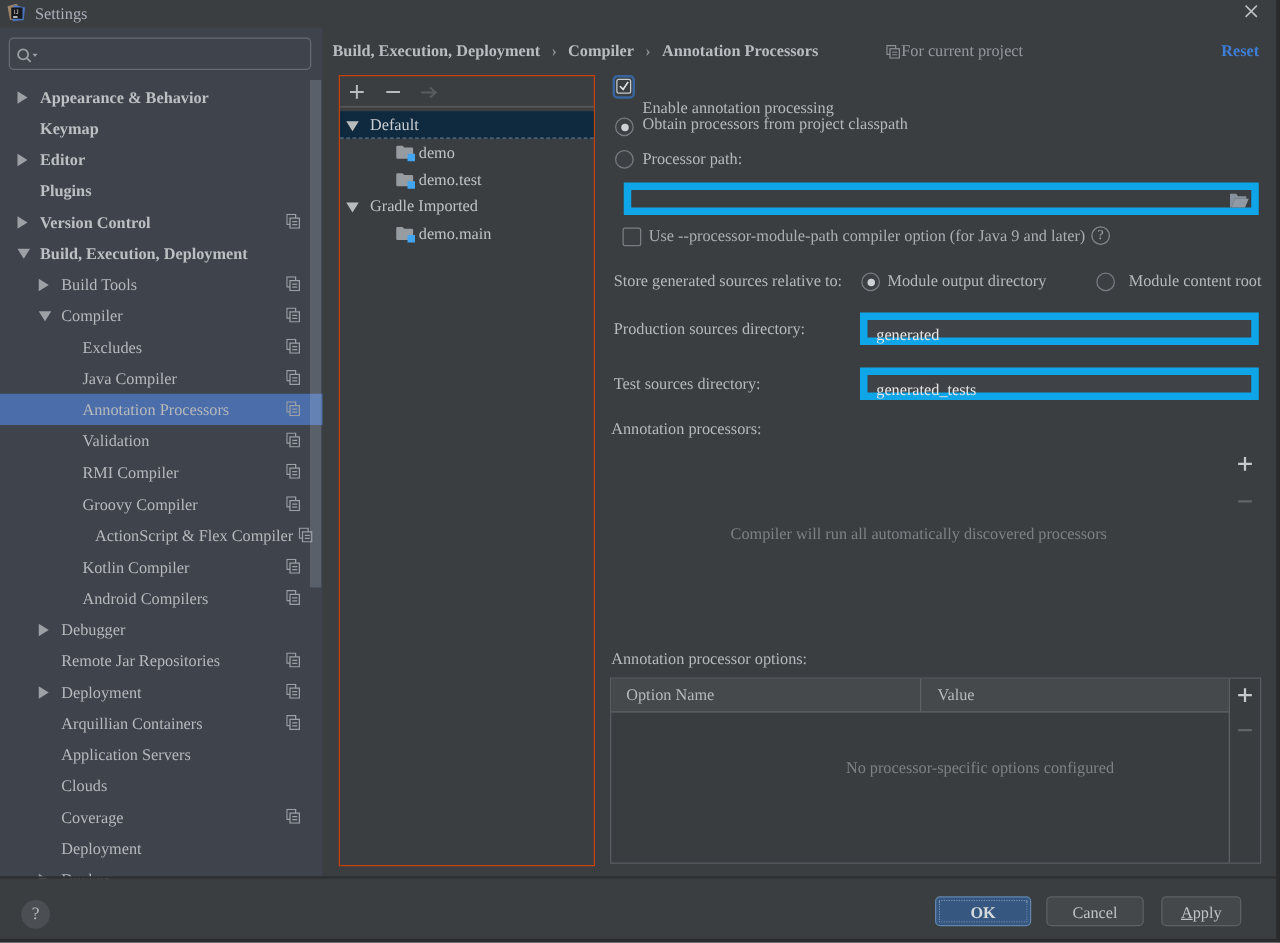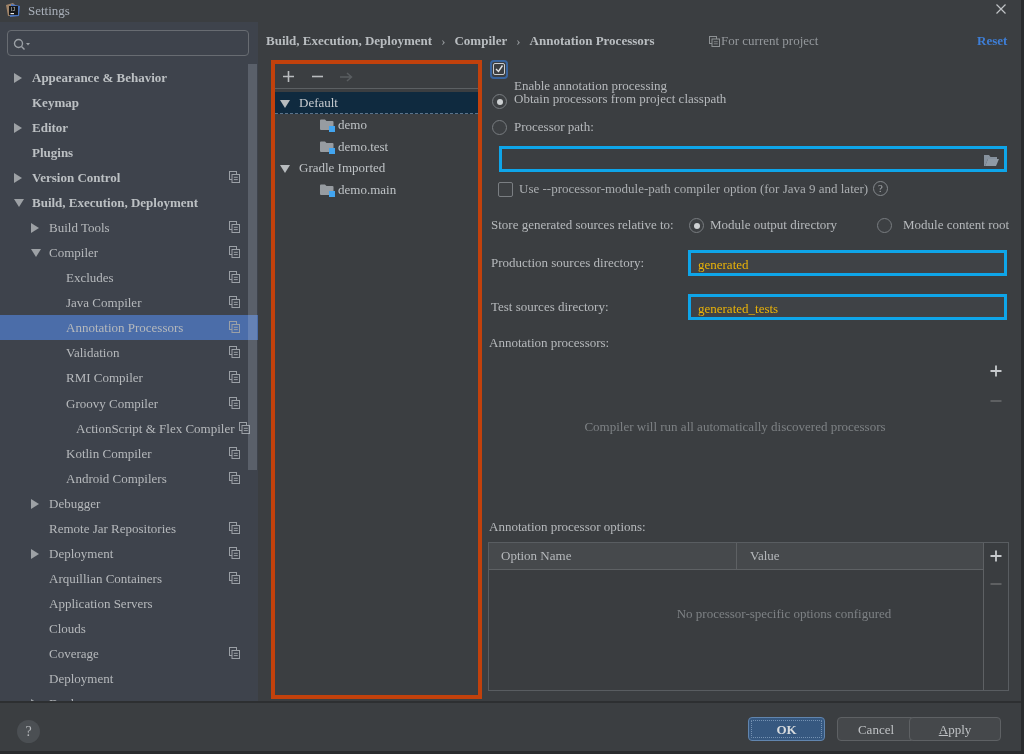--- a/index.html
+++ b/index.html
@@ -9,25 +9,25 @@
   
   #leftpanel{position:absolute;left:0;top:22px;width:258px;height:680px;background:#3e434c;}
   .trow{position:absolute;left:0;width:258px;height:25px;line-height:25px;white-space:nowrap;text-align:center;}
   .trow b{font-weight:bold;color:#bcc0c3;}
   .arr{position:absolute;top:8px;width:0;height:0;}
   .arr.r{border-left:8px solid #9da1a5;border-top:5px solid transparent;border-bottom:5px solid transparent;}
   .arr.d{border-top:8px solid #9da1a5;border-left:5px solid transparent;border-right:5px solid transparent;top:9px;}
   .copyic{position:absolute;left:229px;top:6px;}
   .sel{background:#4b6da9;}
   
-  #midpanel{position:absolute;left:271px;top:60px;width:203px;height:631px;border:4px solid #c2410c;}
+  #midpanel{position:absolute;left:271px;top:60px;width:203px;height:631px;border:1px solid #c2410c;}
   .mrow{position:absolute;left:0;width:203px;height:22px;line-height:22px;white-space:nowrap;color:#bfc3c6;}
   
   .lab{position:absolute;white-space:nowrap;}
-  .field{position:absolute;background:#3f4246;border:3px solid #0ea5e9;box-sizing:border-box;color:#eab308;
+  .field{position:absolute;background:#3f4246;border:6px solid #0ea5e9;box-sizing:border-box;color:#e5e5e5;
          line-height:24px;padding-left:7px;}
   .radio{position:absolute;width:15px;height:15px;border:1px solid #787c80;border-radius:50%;box-sizing:border-box;background:#3d4043;}
   .radio.on::after{content:"";position:absolute;left:3.5px;top:3.5px;width:6px;height:6px;border-radius:50%;background:#ced1d3;}
   .cb{position:absolute;width:12px;height:12px;border:1px solid #7a7e82;border-radius:2px;box-sizing:border-box;background:#3d4043;}
   .tbl{position:absolute;border:1px solid #595d61;box-sizing:border-box;background:#3a3d40;}
   .thead{position:absolute;left:0;top:0;background:#46494c;border-bottom:1px solid #5e6164;box-sizing:border-box;}
   .hint{position:absolute;color:#7d8184;text-align:center;}
   .btn{position:absolute;height:24px;border-radius:4px;border:1px solid #5e6164;background:#45484b;
        color:#bfc2c5;text-align:center;line-height:23px;box-sizing:border-box;}
   
@@ -346,18 +346,18 @@
     </svg>
   <svg class="abs" style="left:990px;top:578px" width="12" height="12" viewBox="0 0 12 12">
     <path d="M0.5 6 H11.5" stroke="#626567" stroke-width="1.8"></path>
     </svg>
 
   <div class="abs" style="left:0;top:701px;width:1024px;height:2px;background:#2d2f31;"></div>
   <div id="footer">
     <div class="abs" style="left:17px;top:17px;width:23px;height:23px;border-radius:50%;background:#4b4f53;color:#b6b9bc;text-align:center;line-height:23px;font-size:14px;">?</div>
     <div class="btn" style="left:748px;top:14px;width:77px;background:#365880;border-color:#6185ae;color:#d6dadd;font-weight:bold;outline:1px dotted rgba(170,195,220,0.55);outline-offset:-4px;">OK</div>
     <div class="btn" style="left:837px;top:14px;width:78px;">Cancel</div>
-    <div class="btn" style="left:909px;top:14px;width:92px;"><span style="text-decoration:underline;">A</span>pply</div>
+    <div class="btn" style="left:929px;top:14px;width:64px;"><span style="text-decoration:underline;">A</span>pply</div>
   </div>
 
   <div class="abs" style="left:1021px;top:0;width:3px;height:754px;background:#292b2d;"></div>
   <div class="abs" style="left:0;top:751px;width:1024px;height:3px;background:#292b2d;"></div>
 </div>
 
 </body></html>

